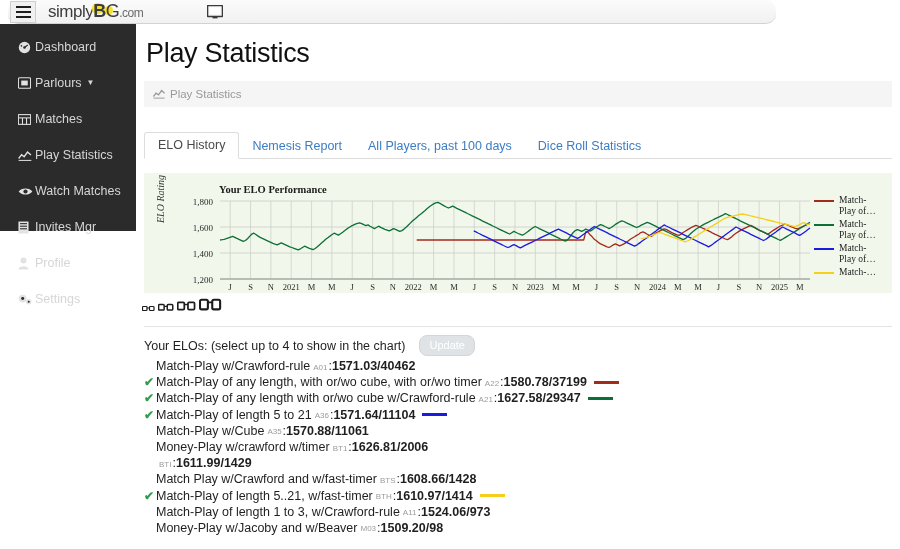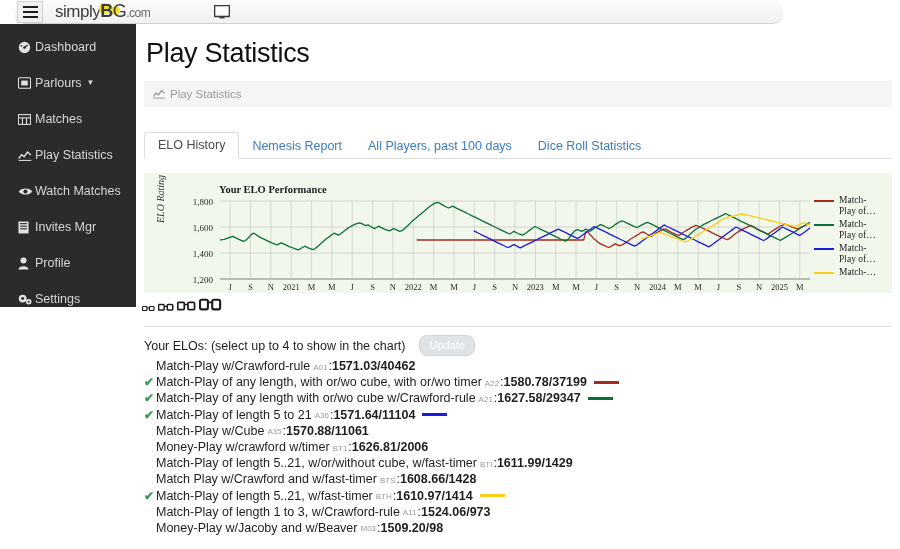--- a/index.html
+++ b/index.html
@@ -6,21 +6,21 @@
   html, body {
     width: 900px; height: 549px;
     overflow: hidden;
     background: #ffffff;
     font-family: "Liberation Sans", sans-serif;
   }
   #app { position: relative; width: 900px; height: 549px; background:#fff; }
 
   
   .topbar {
-    position: absolute; top:0; left:15px; width:768px; height:24px;
+    position: absolute; top:0; left:8px; width:768px; height:24px;
     background: linear-gradient(to bottom,#fbfbfb,#f1f1f1);
     border-bottom:1px solid #d2d2d2;
     display:flex; align-items:center;border-radius:10px;
   }
   .hamburger {
     width:26px; height:22px; margin-left:2px;
     background:#f0f0f0; border:1px solid #cfcfcf;
     display:flex; flex-direction:column; justify-content:center;
     align-items:center; gap:3px; cursor:pointer;
   }
@@ -35,21 +35,21 @@
   .logo .g { font-size:18px; color:#3d3d3d; font-weight:400; position:relative; z-index:1;}
   .logo .com { font-size:12px; color:#6a6a6a; position:relative; z-index:1; }
   .monitor-btn {
     position:absolute; left:190px; top:2px; width:34px; height:20px;
     display:flex; align-items:center; justify-content:center; cursor:pointer;
   }
   .monitor-btn svg { display:block; }
 
   
   .sidebar {
-    position:absolute; top:24px; left:0; width:136px; height:283px;
+    position:absolute; top:24px; left:0; width:136px; height:207px;
     background:#2b2b2b;
   }
   .nav-item {
     height:30px; display:flex; align-items:center;
     padding-left:18px; color:#d6d6d6; font-size:12.5px; cursor:pointer;
   }
   .nav-item .ico {
     width:17px; display:inline-flex; align-items:center; justify-content:flex-start;
     color:#e2e2e2; flex:none;
   }
@@ -450,21 +450,20 @@
           </div>
           <div class="elo-row">
             <span class="chk off"></span>
             <span class="elo-name">Money-Play w/crawford w/timer</span>
             <span class="elo-code">BT1</span>
             <span>: </span>
             <span class="elo-val">1626.81/2006</span>
           </div>
           <div class="elo-row">
             <span class="chk off"></span>
-            <span class="elo-name">Match-Play of length 5..21, w/or/without cube, w/fast-timer</span>
             <span class="elo-code">BTI</span>
             <span>: </span>
             <span class="elo-val">1611.99/1429</span>
           </div>
           <div class="elo-row">
             <span class="chk off"></span>
             <span class="elo-name">Match Play w/Crawford and w/fast-timer</span>
             <span class="elo-code">BTS</span>
             <span>: </span>
             <span class="elo-val">1608.66/1428</span>

